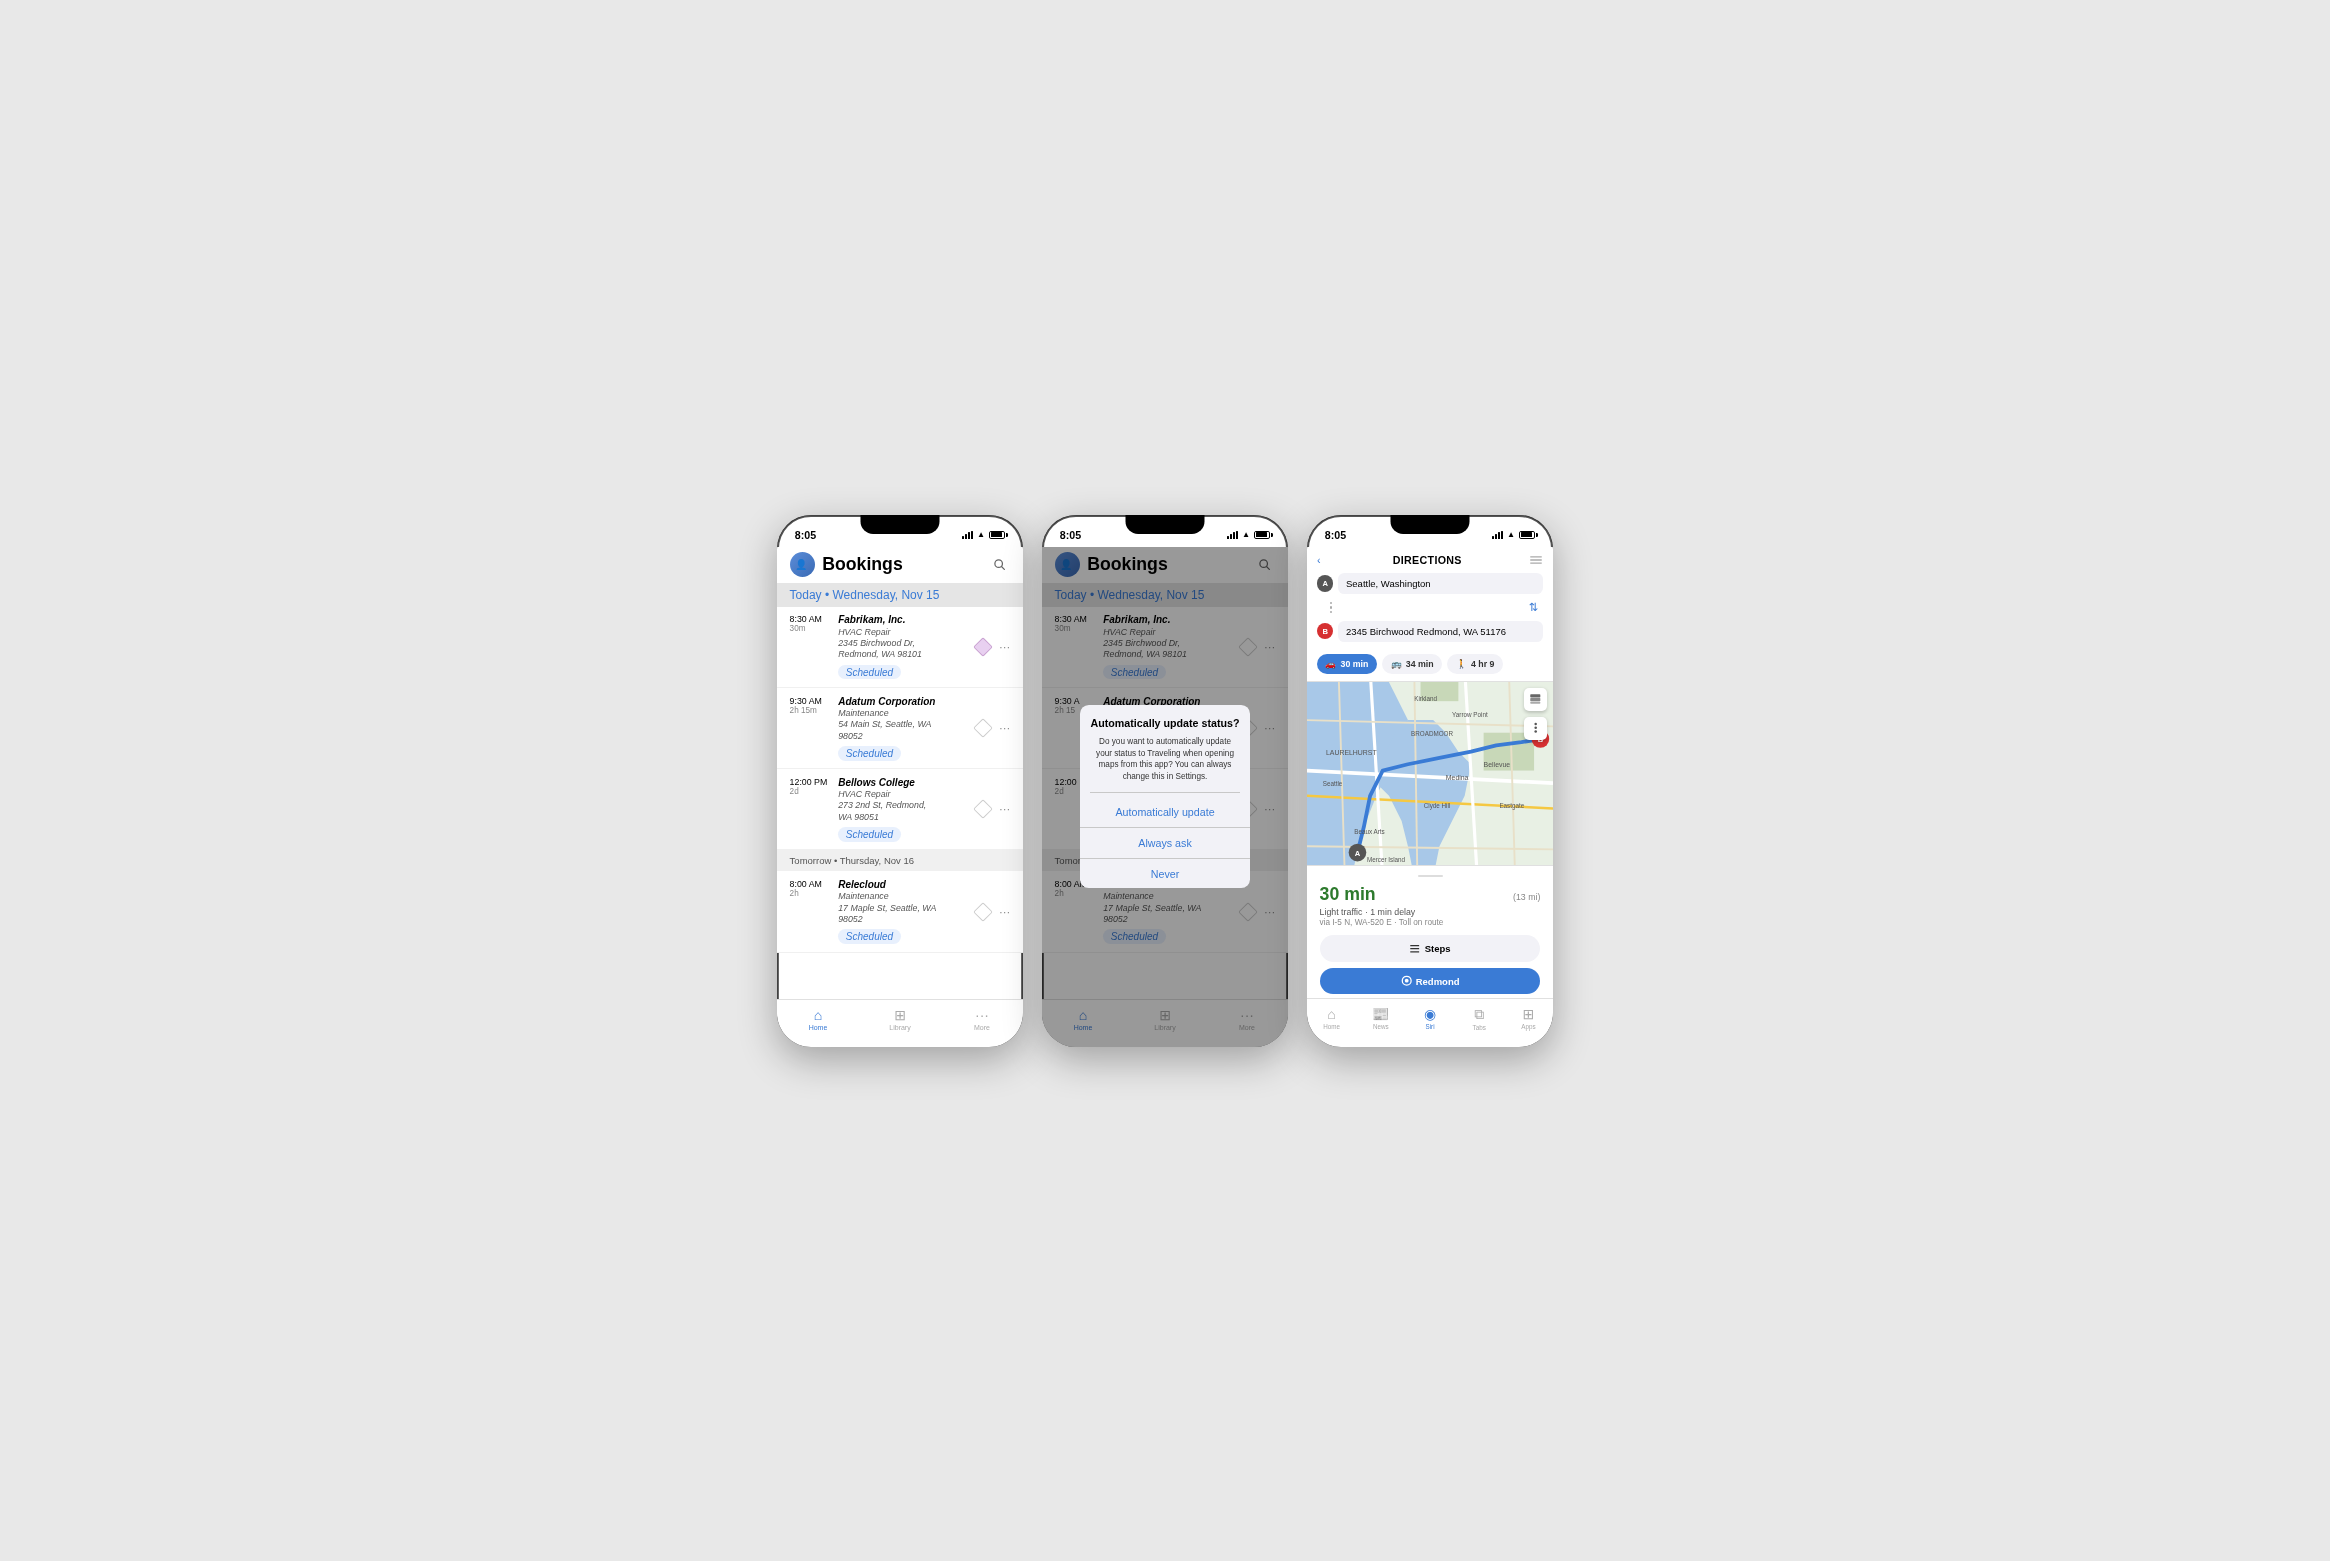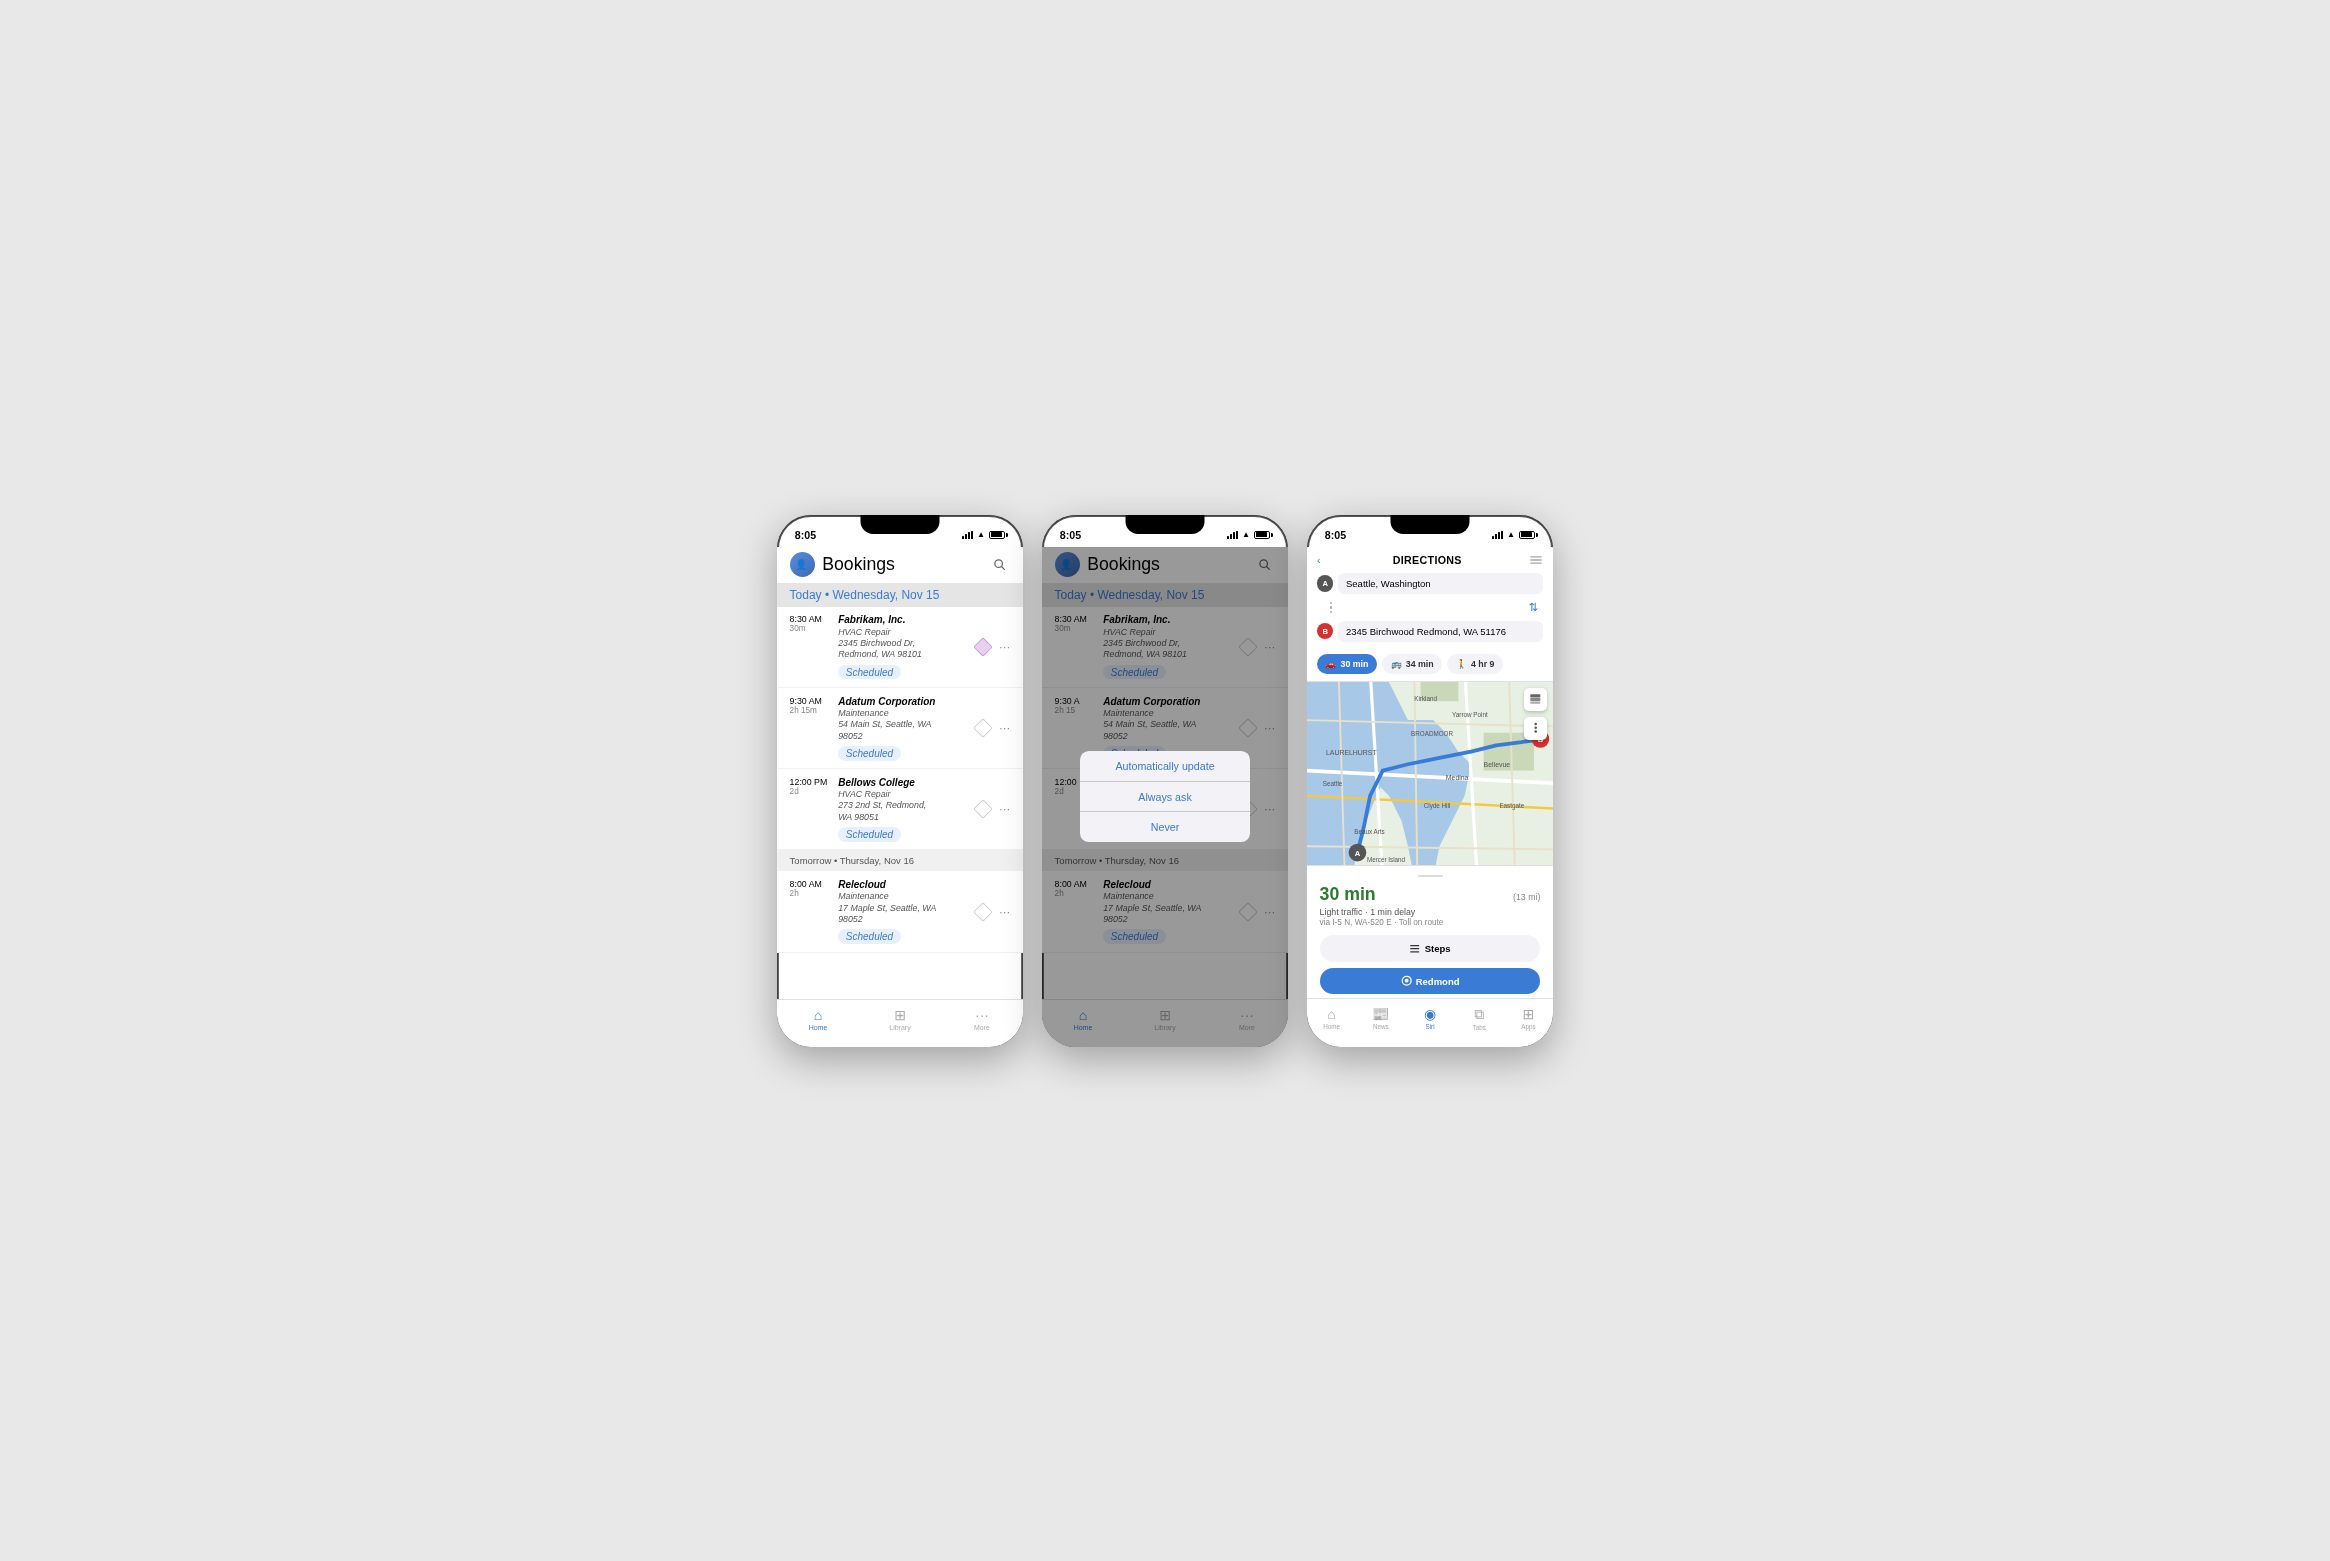--- a/index.html
+++ b/index.html
@@ -133,21 +133,21 @@
       background: linear-gradient(135deg, #5b8dd9, #3a6ab4);
       display: flex;
       align-items: center;
       justify-content: center;
       color: #fff;
       font-size: 10px;
       font-weight: bold;
     }
     .bookings-title {
       font-size: 17.7px;
-      font-weight: 400;
+      font-weight: 700;
       color: #000;
       flex: 1;
     }
     .search-icon-btn {
       width: 23px;
       height: 23px;
       display: flex;
       align-items: center;
       justify-content: center;
       color: #666;
@@ -799,20 +799,25 @@
         <span class="tab-label">Library</span>
       </div>
       <div class="tab-item">
         <span class="tab-icon">···</span>
         <span class="tab-label">More</span>
       </div>
     </div>
 
     <div class="dialog-overlay">
       <div class="dialog-box">
+        <div class="dialog-content">
+          <div class="dialog-title">Automatically update status?</div>
+          <div class="dialog-message">Do you want to automatically update your status to Traveling when opening maps from this app? You can always change this in Settings.</div>
+          <div class="dialog-divider"></div>
+        </div>
         <div class="dialog-btn">Automatically update</div>
         <div class="dialog-btn">Always ask</div>
         <div class="dialog-btn">Never</div>
       </div>
     </div>
   </div>
 </div>
 
 <div class="phone">
   <div class="notch"></div>

